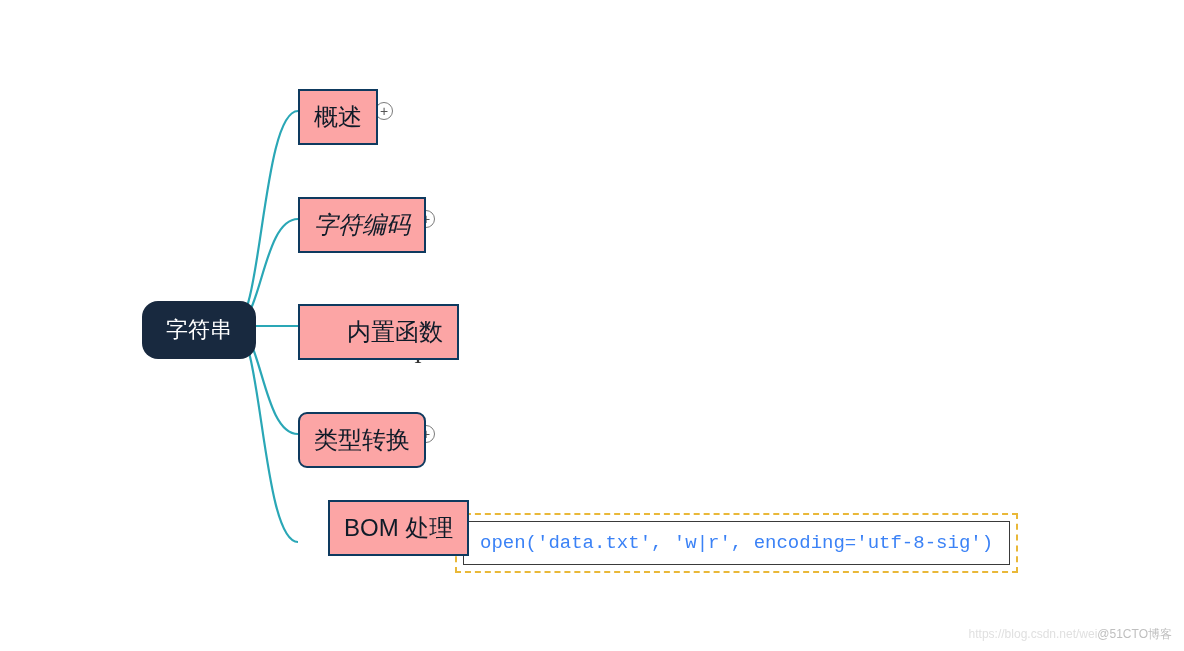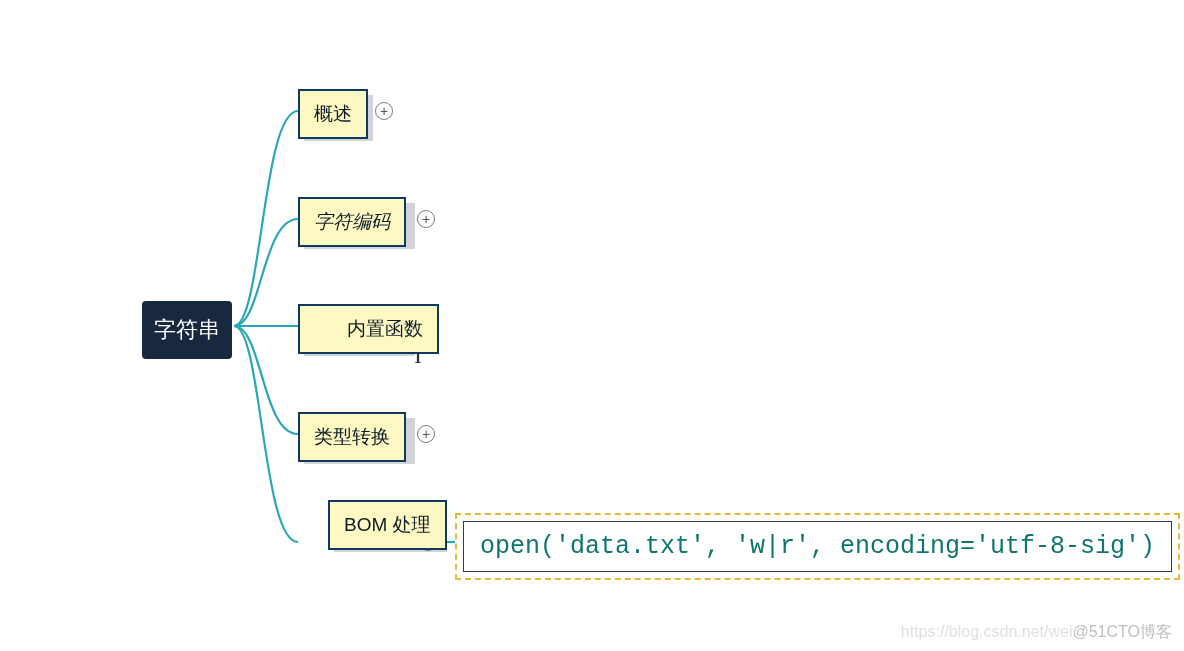--- a/index.html
+++ b/index.html
@@ -24,30 +24,30 @@
     box-sizing: border-box;
     display: flex;
     align-items: center;
     justify-content: center;
     font-size: 20px;
     white-space: nowrap;
   }
   .root-node {
     background: #18293f;
     color: #ffffff;
-    border-radius: 4px;
-    padding: 14px 12px;
+    border-radius: 16px;
+    padding: 14px 24px;
     font-size: 22px;
   }
   .child-node {
-    background: #fef9c3;
+    background: #fca5a5;
     color: #0f1b28;
     border: 2px solid #0e3a5f;
     padding: 10px 14px;
-    font-size: 19px;
+    font-size: 24px;
   }
   .child-shadow {
     position: absolute;
     background: #d0d4d8;
     z-index: 0;
   }
   .child-wrap {
     position: absolute;
   }
   .child-wrap .child-node {
@@ -75,37 +75,37 @@
     position: absolute;
     border: 2px dashed #e9b838;
     padding: 6px;
     box-sizing: border-box;
     background: transparent;
   }
   .leaf-node {
     border: 1.5px solid #3a3a3a;
     background: #ffffff;
     font-family: "Consolas", "Courier New", monospace;
-    font-size: 25px;
-    color: #0f766e;
+    font-size: 19px;
+    color: #3b82f6;
     padding: 10px 16px;
     white-space: nowrap;
   }
   .cursor-i {
     position: absolute;
     font-family: "Times New Roman", serif;
     font-size: 24px;
     color: #333;
     pointer-events: none;
   }
   .watermark {
     position: absolute;
     right: 12px;
     bottom: 8px;
-    font-size: 16px;
+    font-size: 12px;
     color: #bfbfbf;
   }
   .watermark .faint {
     color: #e0e0e0;
   }
 </style>
 </head>
 <body>
 
 <svg class="connectors">
@@ -153,21 +153,21 @@
     <span>内置函数</span>
   </div>
 </div>
 <div class="toggle" style="left:417px; top:317px;">
   <span>+</span>
 </div>
 <div class="cursor-i" style="left:414px; top:342px;">I</div>
 
 <div class="child-wrap" style="left:298px; top:412px;">
   <div class="child-shadow" style="left:6px; top:6px; width:111px; height:46px;"></div>
-  <div class="node child-node" style="left:0; top:0;">
+  <div class="node child-node" style="left:0; top:0;border-radius:9px;">
     <span>类型转换</span>
   </div>
 </div>
 <div class="toggle" style="left:417px; top:425px;">
   <span>+</span>
 </div>
 
 <div class="child-wrap" style="left:298px; top:500px;margin-left:30px;">
   <div class="child-shadow" style="left:6px; top:6px; width:113px; height:46px;"></div>
   <div class="node child-node" style="left:0; top:0;">

